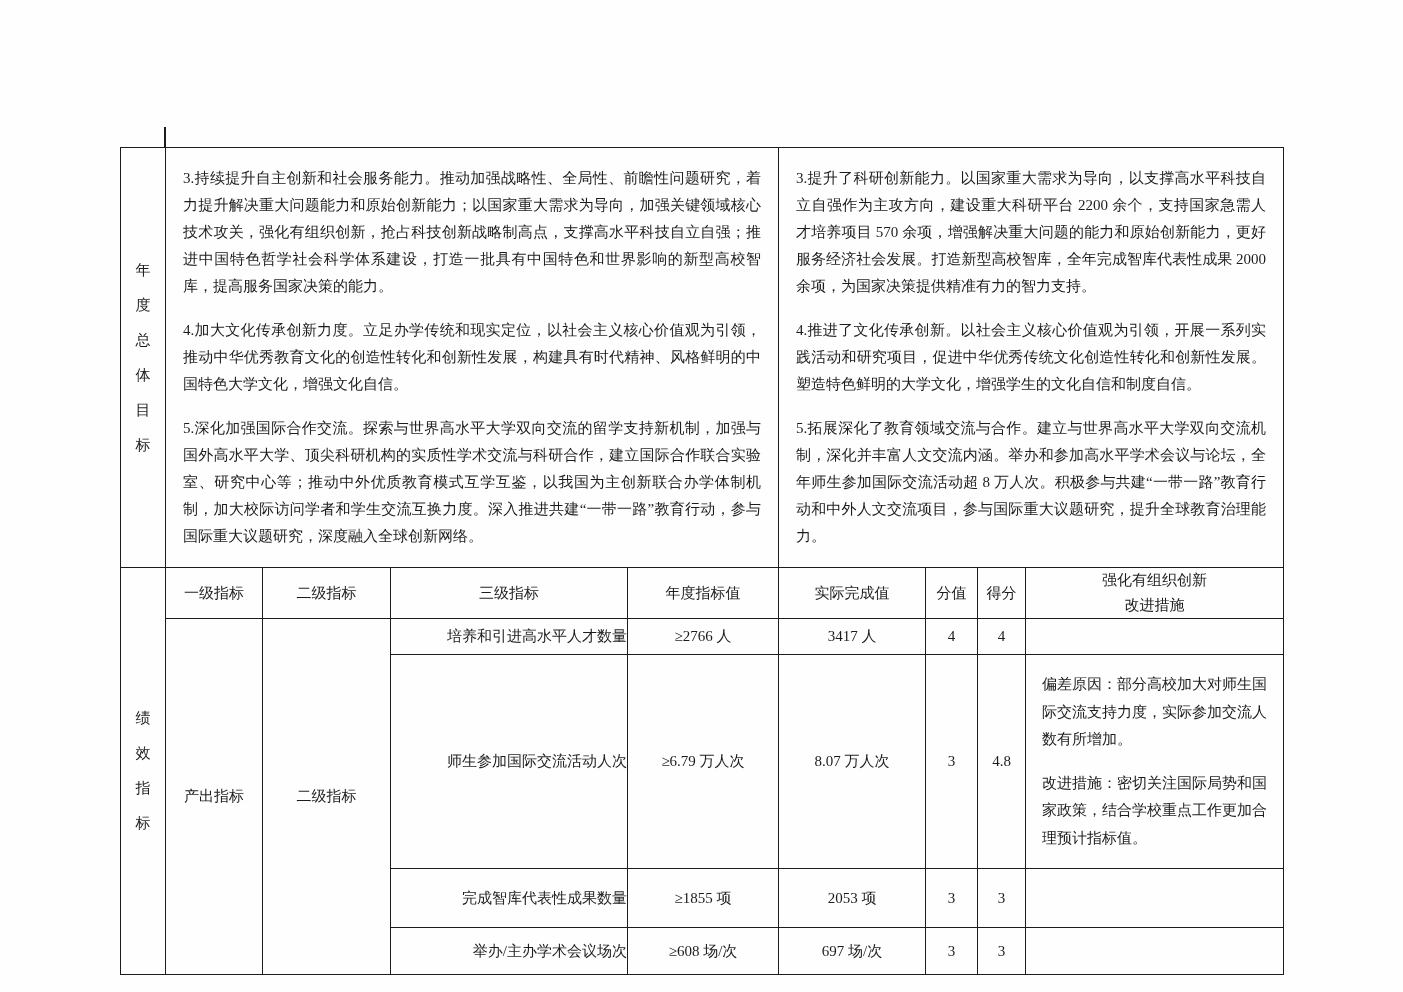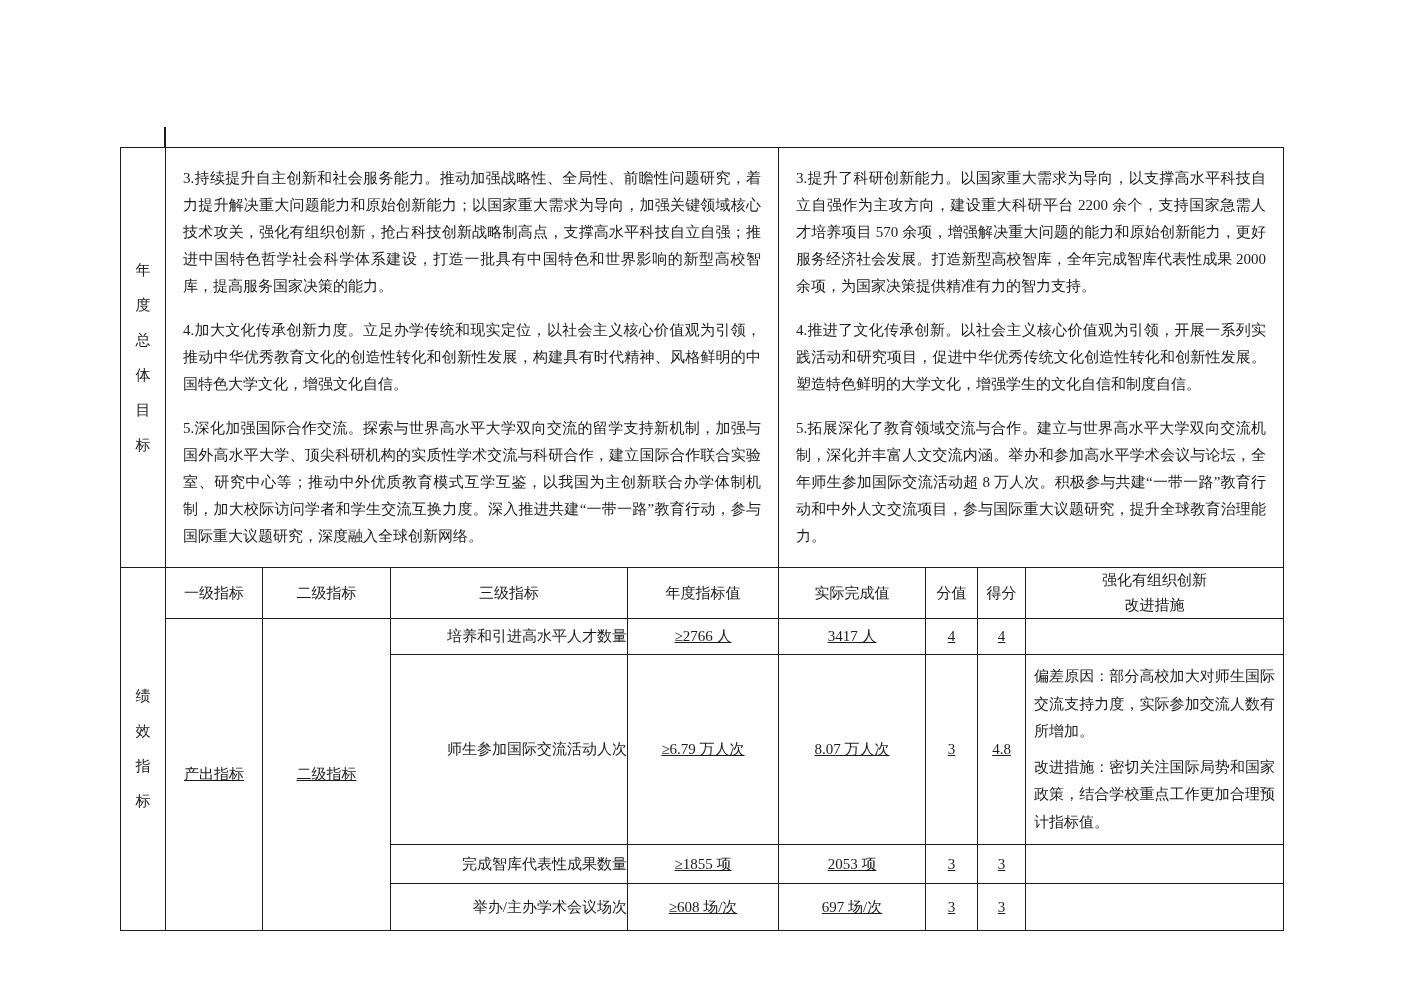--- a/index.html
+++ b/index.html
@@ -12,31 +12,31 @@
     border-collapse:collapse;table-layout:fixed;
   }
   table.doc td,table.doc th{
     border:1.5px solid #1c1c1c;padding:0;font-weight:normal;
     font-size:15px;color:#1c1c1c;overflow:hidden;
   }
   tr.r-goals{height:340px;}
   tr.r-head{height:51px;}
   tr.r-1{height:36px;}
   tr.r-2{height:164px;}
-  tr.r-3{height:39px;}
+  tr.r-3{height:59px;}
   tr.r-4{height:47px;}
   .goal-text{vertical-align:top;padding:4px 8px 0 8px;text-align:justify;line-height:27px;font-size:14.5px;}
   .goal-text p{margin:17px;}
   .v-cell{text-align:center;vertical-align:middle;}
   .v-stack{display:inline-block;width:16px;word-break:break-all;line-height:35px;font-size:15px;}
   th.hdr{text-align:center;vertical-align:middle;line-height:25px;}
-  .c-center{text-align:center;vertical-align:middle;text-decoration:underline;}
+  .c-center{text-align:center;vertical-align:middle;}
   .c-left{text-align:right;vertical-align:middle;padding:3px 8px;}
   .dev-cell{text-align:justify;vertical-align:middle;padding:3px 9px;line-height:27.5px;font-size:14.5px;}
-  .dev-cell p{margin:8px;}
+  .dev-cell p{margin:16px;}
   .stub{position:absolute;left:164px;top:127px;width:1.5px;height:21px;background:#1c1c1c;}
   .page-num{
     position:absolute;left:0;right:0;top:866px;text-align:center;
     font-family:"Liberation Sans","DejaVu Sans",sans-serif;font-weight:bold;font-size:14px;color:#222;
   }
 </style>
 </head>
 <body>
 
 <div class="page">

